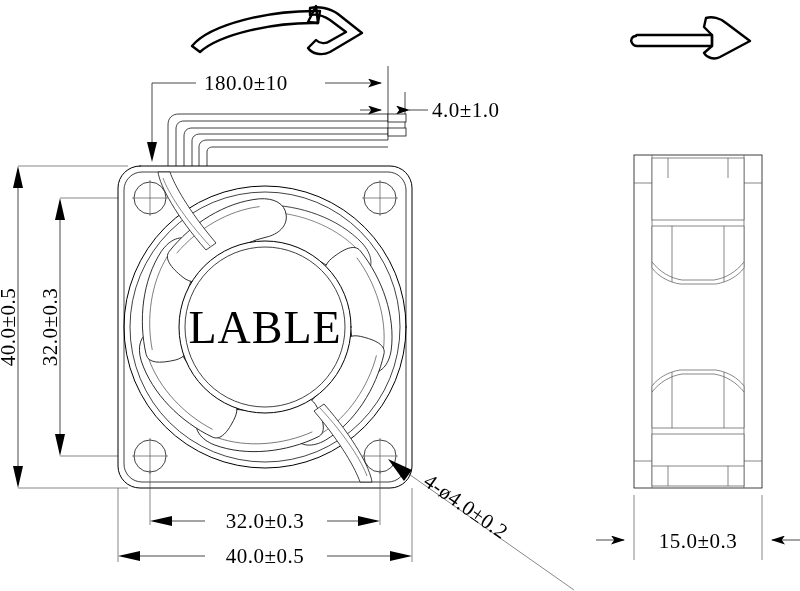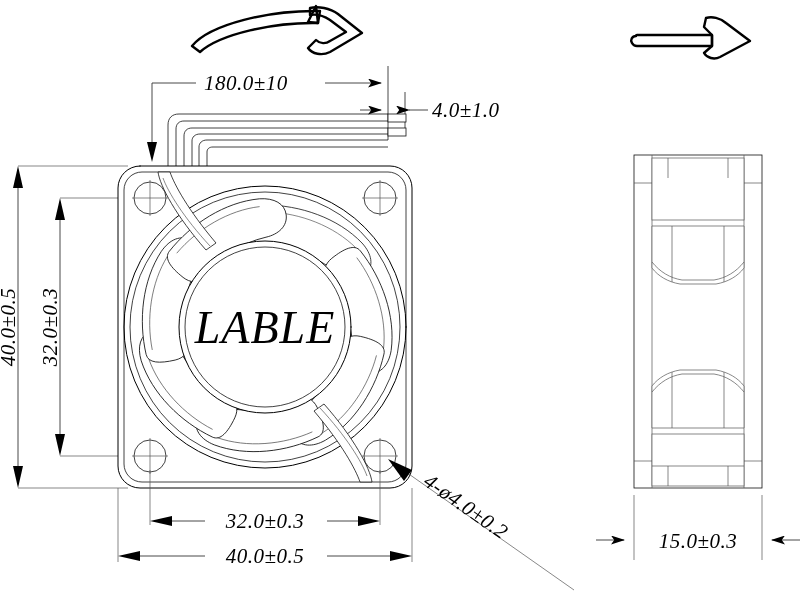--- a/index.html
+++ b/index.html
@@ -15,21 +15,20 @@
     overflow: hidden;
     font-family: "Liberation Serif", serif;
     color: #000000;
   }
   #drawing-root {
     position: absolute;
     left: 0;
     top: 0;
     width: 800px;
     height: 591px;
-    font-style: italic;
   }
   svg#drawing {
     display: block;
     width: 800px;
     height: 591px;
   }
   .dim-text {
     font-family: "Liberation Serif", serif;
     font-size: 21px;
     fill: #000000;

